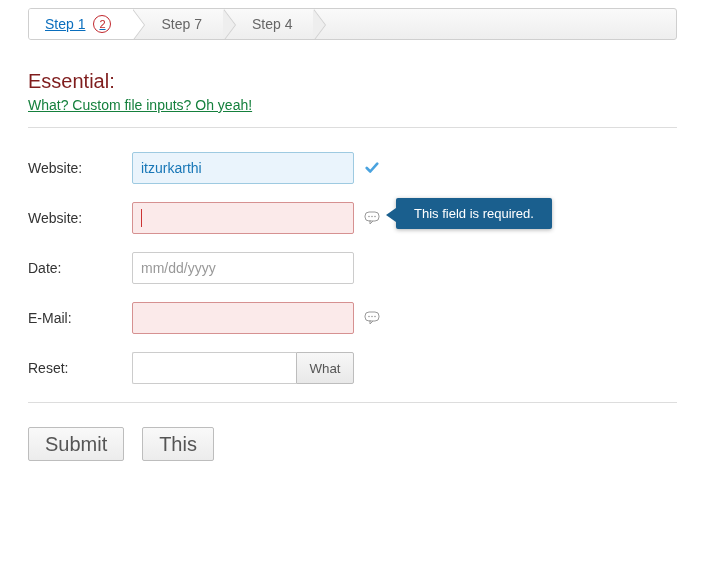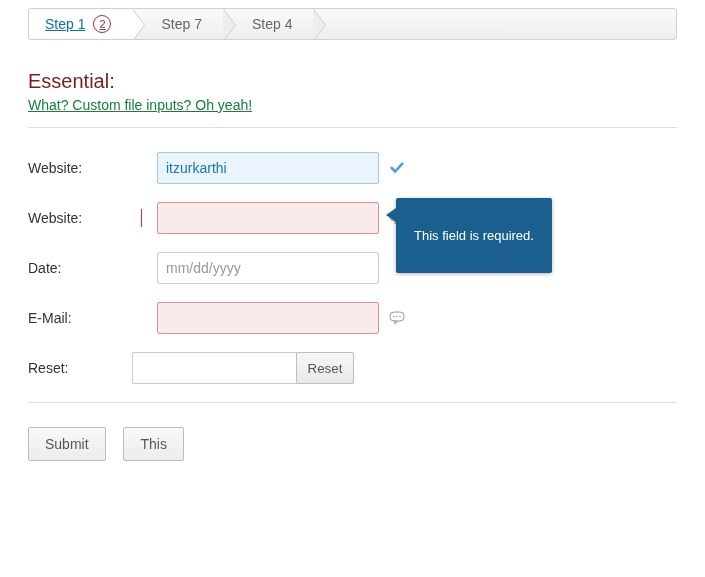--- a/index.html
+++ b/index.html
@@ -107,21 +107,20 @@
     color: #333;
   }
   .input-txt {
     width: 222px;
     height: 32px;
     padding: 4px 8px;
     border: 1px solid #ccc;
     border-radius: 2px;
     font-size: 14px;
     color: #555;
-    margin-left: 25px;
   }
   .input-txt.valid {
     border-color: #9ecae1;
     background: #eaf4fc;
     color: #1776b6;
   }
   .input-txt.invalid {
     border-color: #d69191;
     background: #fbeaea;
   }
@@ -160,30 +159,30 @@
   
   .actions { margin-top: 8px; }
   .btn {
     height: 34px;
     padding: 0 16px;
     border: 1px solid #bdbdbd;
     border-radius: 2px;
     background: linear-gradient(#f9f9f9, #ececec);
     color: #555;
     cursor: pointer;
-    font-size: 14px;
+    font-size: 20px;
   }
   .btn + .btn { margin-left: 14px; }
 
   
   .tooltip {
     position: absolute;
     background: #1a5f8e;
     color: #fff;
-    padding: 30px 18px;
+    padding: 8px 18px;
     border-radius: 2px;
     font-size: 13px;
     box-shadow: 0 1px 4px rgba(0,0,0,0.3);
   }
   .tooltip::before {
     content: "";
     position: absolute;
     left: -10px;
     top: 10px;
     border-top: 7px solid transparent;
@@ -269,21 +268,21 @@
           <circle cx="8" cy="5.5" r="0.8" fill="#999"></circle>
           <circle cx="11" cy="5.5" r="0.8" fill="#999"></circle>
         </svg>
     </span>
   </div>
 
   <div class="frow">
     <div class="flabel">Reset:</div>
     <div class="file-wrap">
       <input class="file-text" type="text" readonly="" style="">
-      <button class="file-btn">Reset</button>
+      <button class="file-btn">What</button>
     </div>
   </div>
 
 
   <hr class="sep">
 
   <div class="actions">
     <button class="btn">Submit</button>
     <button class="btn">This</button>
   </div>

